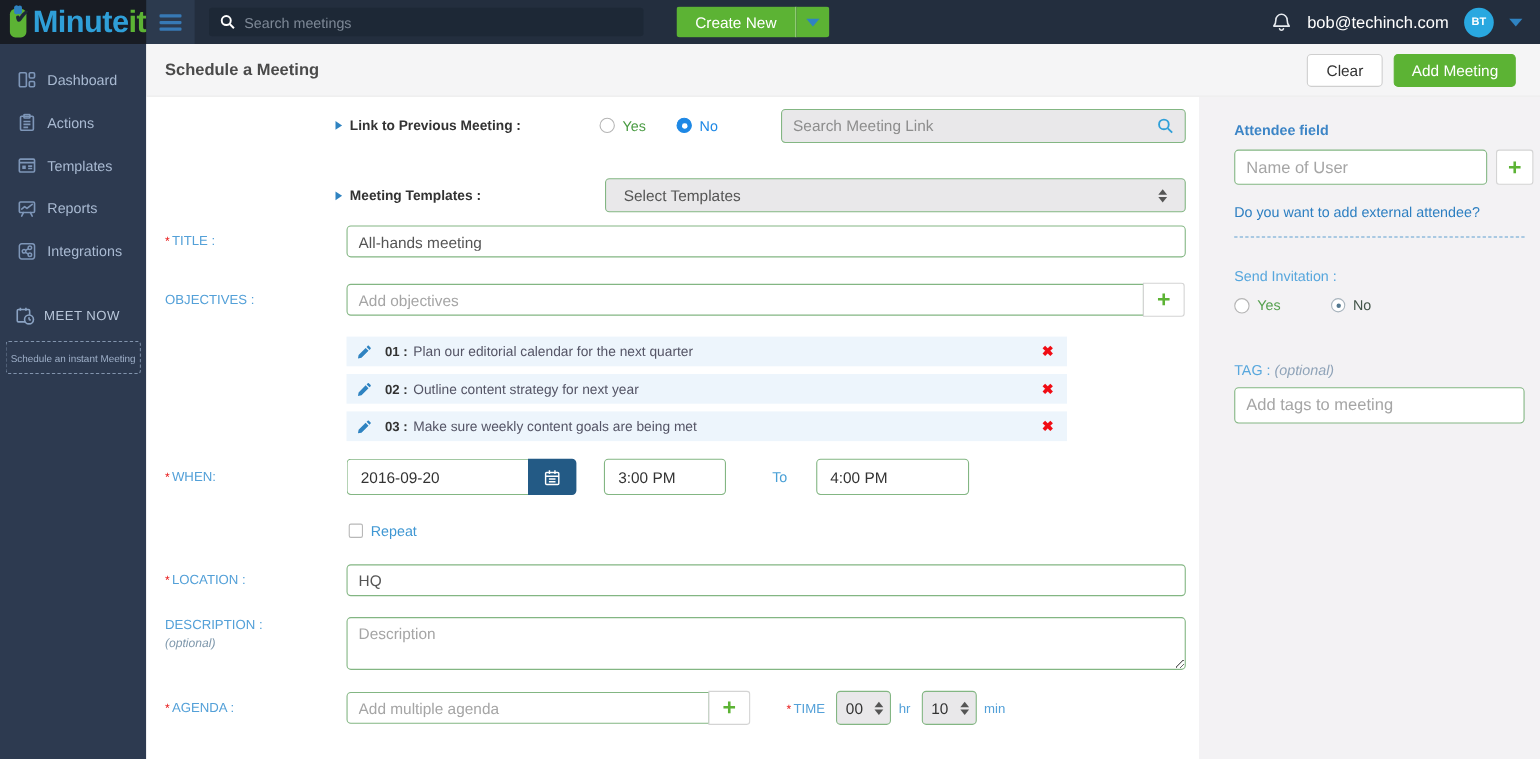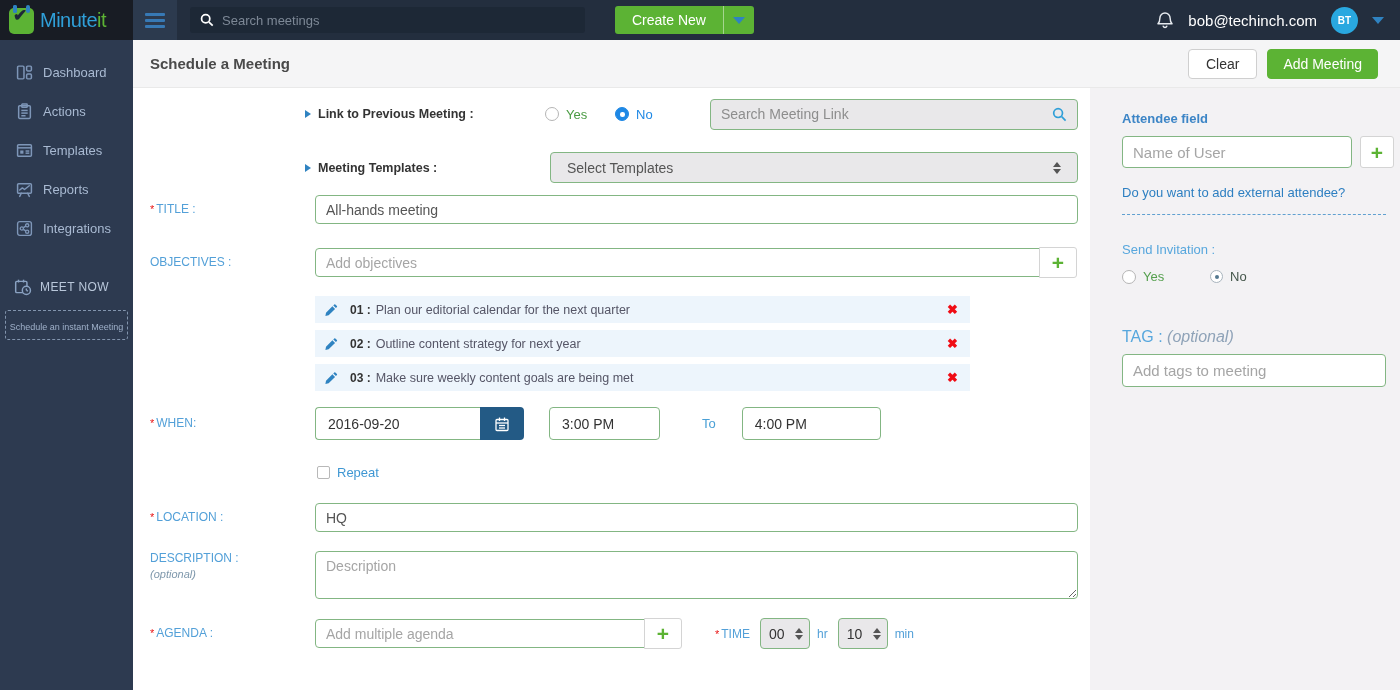--- a/index.html
+++ b/index.html
@@ -12,21 +12,21 @@
   body{background:#fff;font-family:"Liberation Sans",sans-serif}
   .app{position:relative;width:1400px;height:690px;overflow:hidden;background:#fff}
 
   
   .topbar{position:absolute;top:0;left:0;right:0;height:40px;background:var(--topbar);display:flex;align-items:stretch;z-index:5}
   .logo-box{width:133px;background:var(--logo-bg);display:flex;align-items:center;padding-left:9px;gap:6px;flex:none}
   .logo-glyph{position:relative;width:25px;height:26px;background:var(--green);border-radius:5px;margin-top:2px}
   .logo-glyph i{position:absolute;top:-3px;width:4px;height:8px;background:#2f83c1;border-radius:2px}
   .logo-glyph i.l{left:4px}.logo-glyph i.r{right:4px}
   .logo-check{position:absolute;left:4px;top:2px;font-size:17px;font-weight:bold;color:#1d2838;font-style:normal}
-  .brand{font-size:20px;font-weight:normal;letter-spacing:-0.5px}
+  .brand{font-size:28px;font-weight:bold;letter-spacing:-0.5px}
   .brand .b1{color:var(--blue)} .brand .b2{color:var(--green)}
   .hamburger-box{width:44px;background:#2c3a4e;display:flex;flex-direction:column;justify-content:center;align-items:center;gap:3px;cursor:pointer;flex:none}
   .hamburger-box b{width:20px;height:3px;background:#3779b5;border-radius:1px}
   .top-search{margin-left:13px;align-self:center;width:395px;height:26px;background:#1d2836;border-radius:3px;display:flex;align-items:center;padding:0 10px;gap:8px;flex:none}
   .top-search svg{flex:none}
   .top-search input{flex:1;background:transparent;border:none;outline:none;color:#cfd6df;font-size:13px;font-family:Liberation Sans, sans-serif}
   .top-search input::placeholder{color:#7d8896}
   .create-btn{margin-left:30px;align-self:center;height:28px;display:flex;align-items:stretch;border-radius:3px;overflow:hidden;cursor:pointer;flex:none}
   .create-btn .lbl{background:var(--green);color:#fff;font-size:14px;display:flex;align-items:center;padding:0 17px;border-right:1px solid rgba(255,255,255,.45)}
   .create-btn .caret{background:var(--green);width:30px;display:flex;align-items:center;justify-content:center}
@@ -84,21 +84,21 @@
 
   
   .r-linkprev{margin:10px 0 0 172px;height:32px;padding-right:12px}
   .r-linkprev .boldlabel{width:240px}
   .lp-radio{display:flex;align-items:center;width:70px}
   .lp-yes .rlbl{color:#4a9b43}
   .lp-no .rlbl{color:#1e88e5}
   .mlink-search{margin-left:auto;width:368px;height:31px;display:flex;align-items:center;padding:0 10px;gap:8px}
   .mlink-search input{flex:1;background:transparent;border:none;outline:none;font-size:14px;color:#555;font-family:inherit}
   .mlink-search input::placeholder{color:#8d8d8d}
-  .r-templates{margin:17px 0 0 172px;height:41px}
+  .r-templates{margin:27px 0 0 172px;height:41px}
   .r-templates .boldlabel{width:245px}
   .select{width:528px;height:31px;display:flex;align-items:center;padding:0 16px;font-size:14px;color:#555;cursor:pointer}
   .r-title{margin:7px 0 0 17px}
   .w763{width:763px}
   .r-objectives{margin:23px 0 0 17px}
   .obj-input{width:725px;border-top-right-radius:0;border-bottom-right-radius:0}
   .obj-plus{border-radius:0 3px 3px 0;margin-left:-1px}
   .obj-list{margin:18px 0 0 182px;width:655px}
   .obj-row{height:27px;background:var(--row-bg);display:flex;align-items:center;padding:0 12px 0 9px;margin-bottom:7px}
   .obj-row .pencil{display:flex;flex:none;cursor:pointer}
@@ -136,21 +136,21 @@
   .name-input{width:230px;height:32px;font-size:15px}
   .sq-plus{width:34px;height:32px;border:1px solid #d4d4d4;border-radius:3px;background:#fff;display:flex;align-items:center;justify-content:center;cursor:pointer}
   .ext-link{display:inline-block;margin-top:17px;font-size:13px;color:var(--link-blue);cursor:pointer;text-decoration:none}
   .dashed-sep{margin-top:13px;width:264px;border:none;border-top:1px dashed #60a0d0}
   .send-lbl{margin-top:27px;font-size:13px;color:#57a7dd}
   .send-radios{margin-top:12px;display:flex;align-items:center}
   .send-yes{display:flex;align-items:center;width:88px}
   .send-yes .rlbl{color:#55a04e}
   .send-no{display:flex;align-items:center}
   .send-no .rlbl{color:#44564a}
-  .tag-lbl{margin-top:44px;font-size:16px;color:#57a7dd}
+  .tag-lbl{margin-top:44px;font-size:13px;color:#57a7dd}
   .tag-opt{font-style:italic;color:#8fa3b8}
   .tag-input{margin-top:8px;width:264px;height:33px;font-size:15px}
 </style>
 </head>
 <body>
 
 <div class="app">
 
   <header class="topbar">
     <div class="logo-box">

